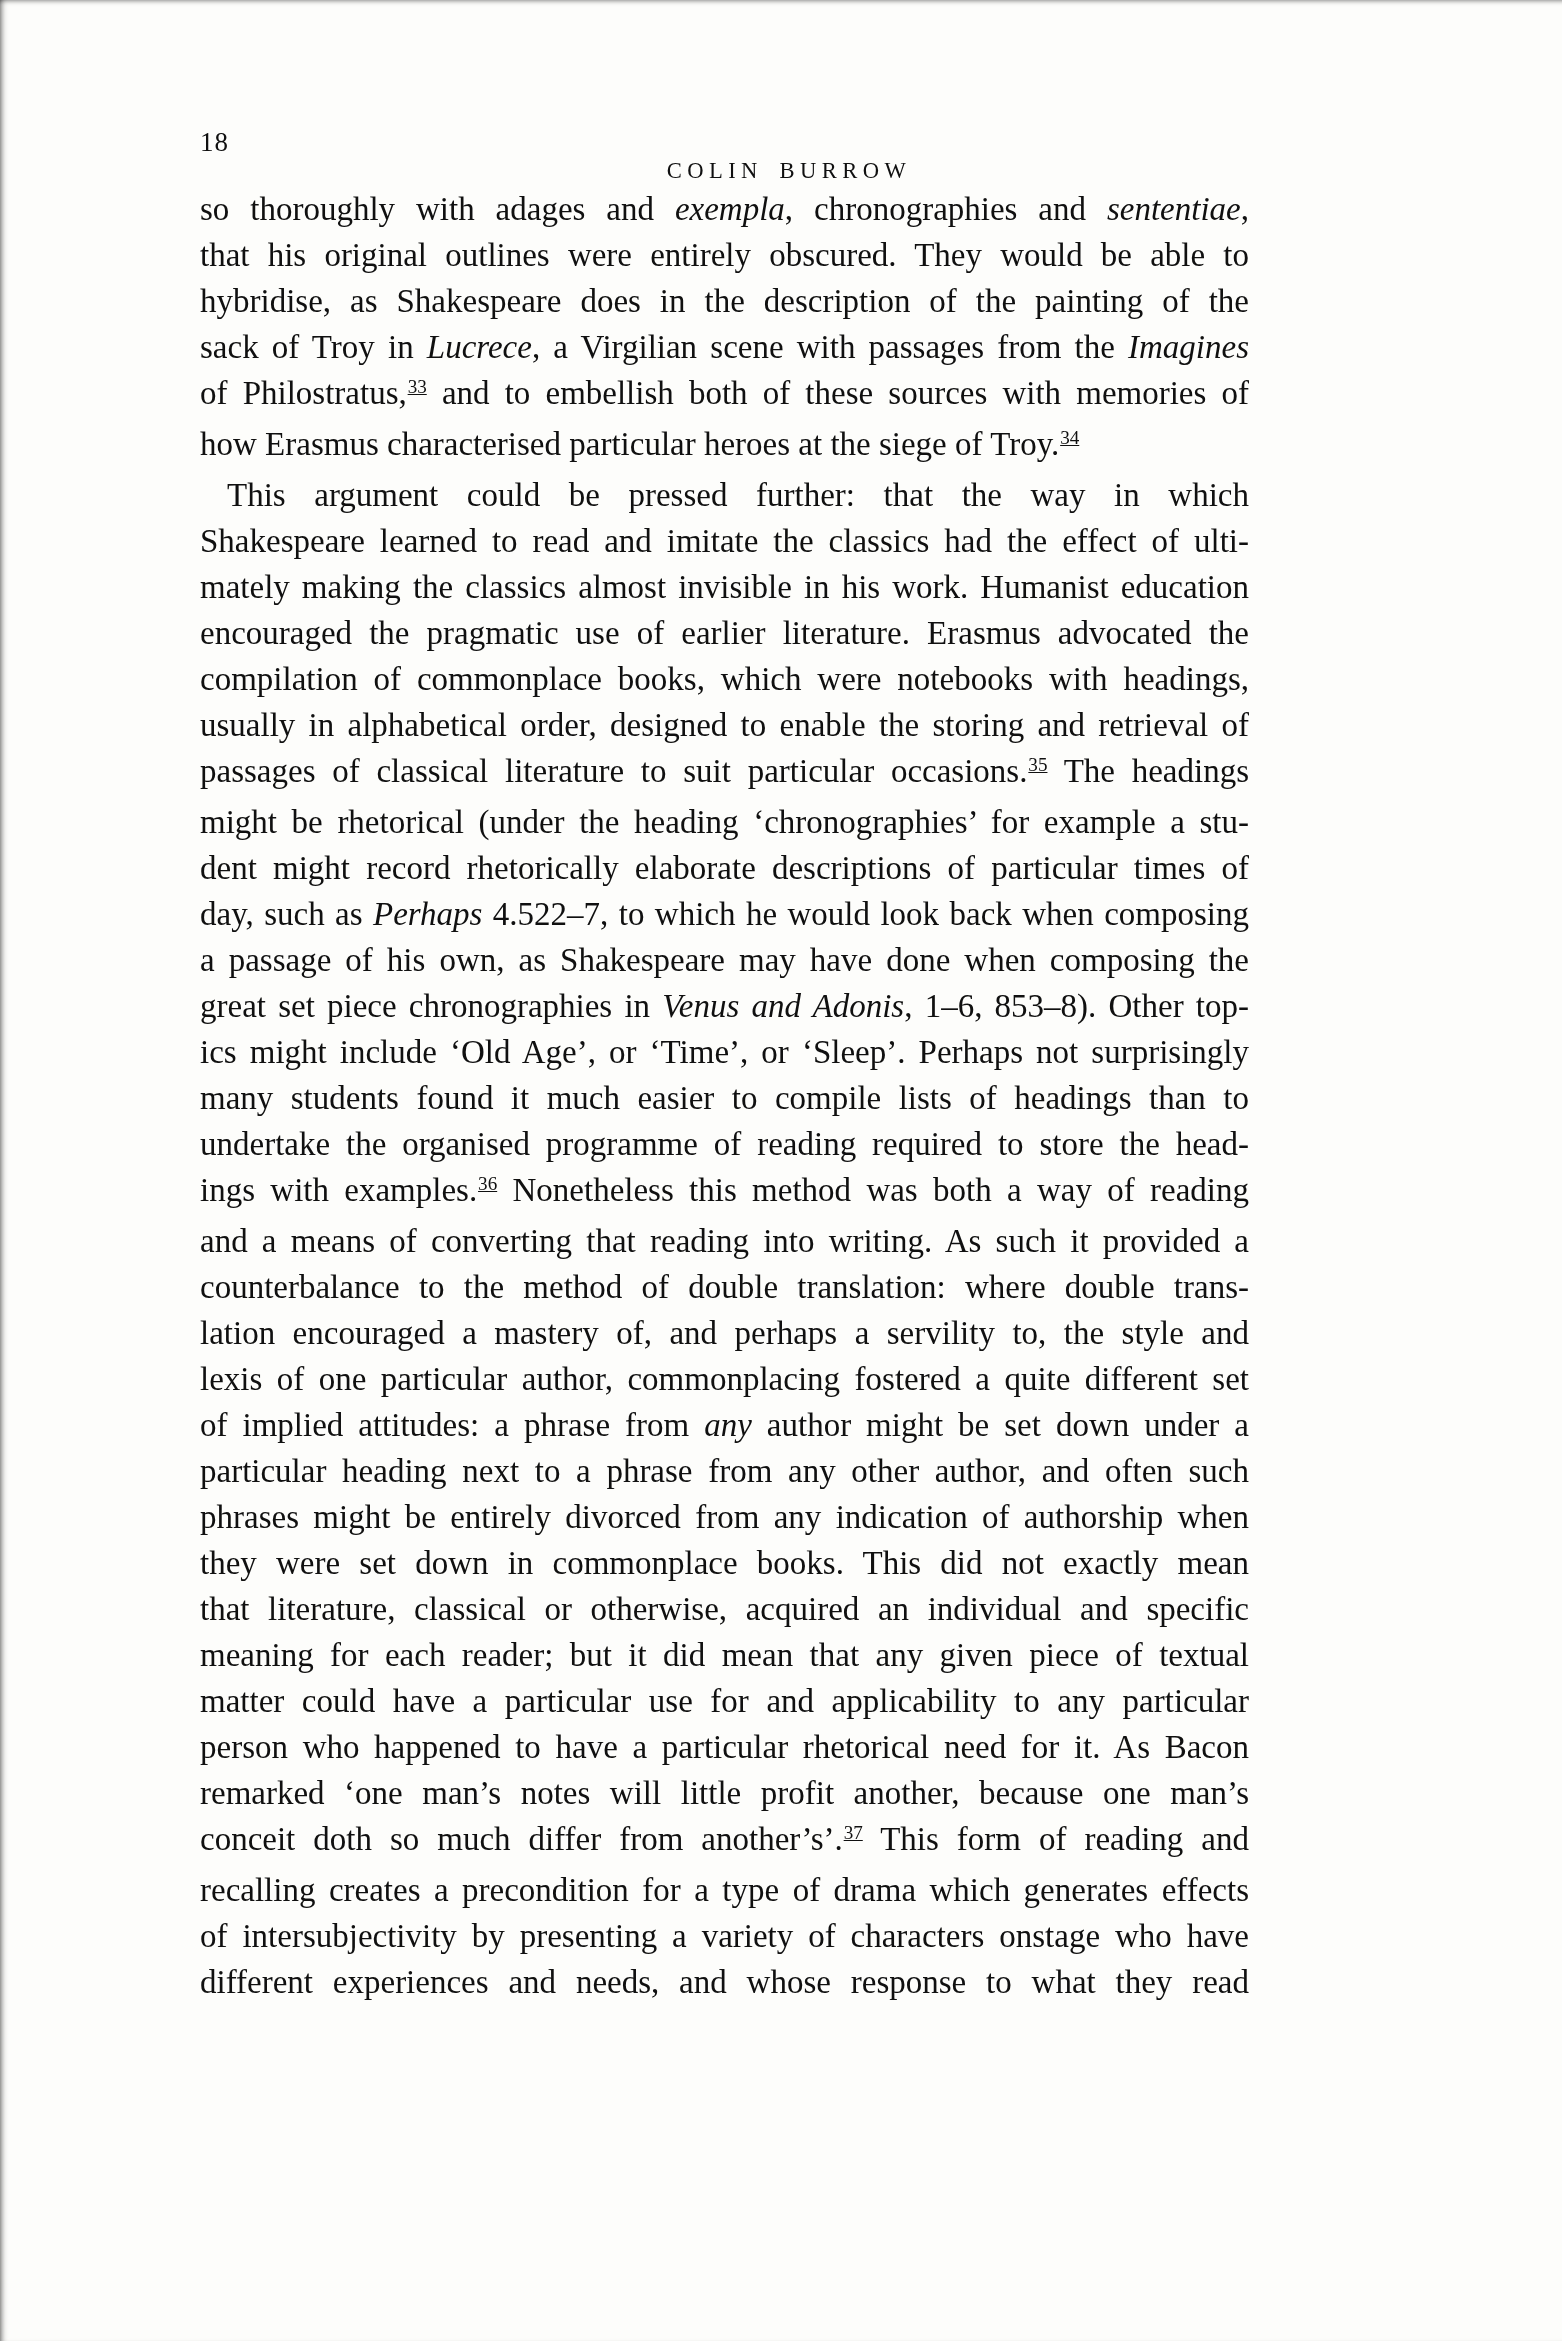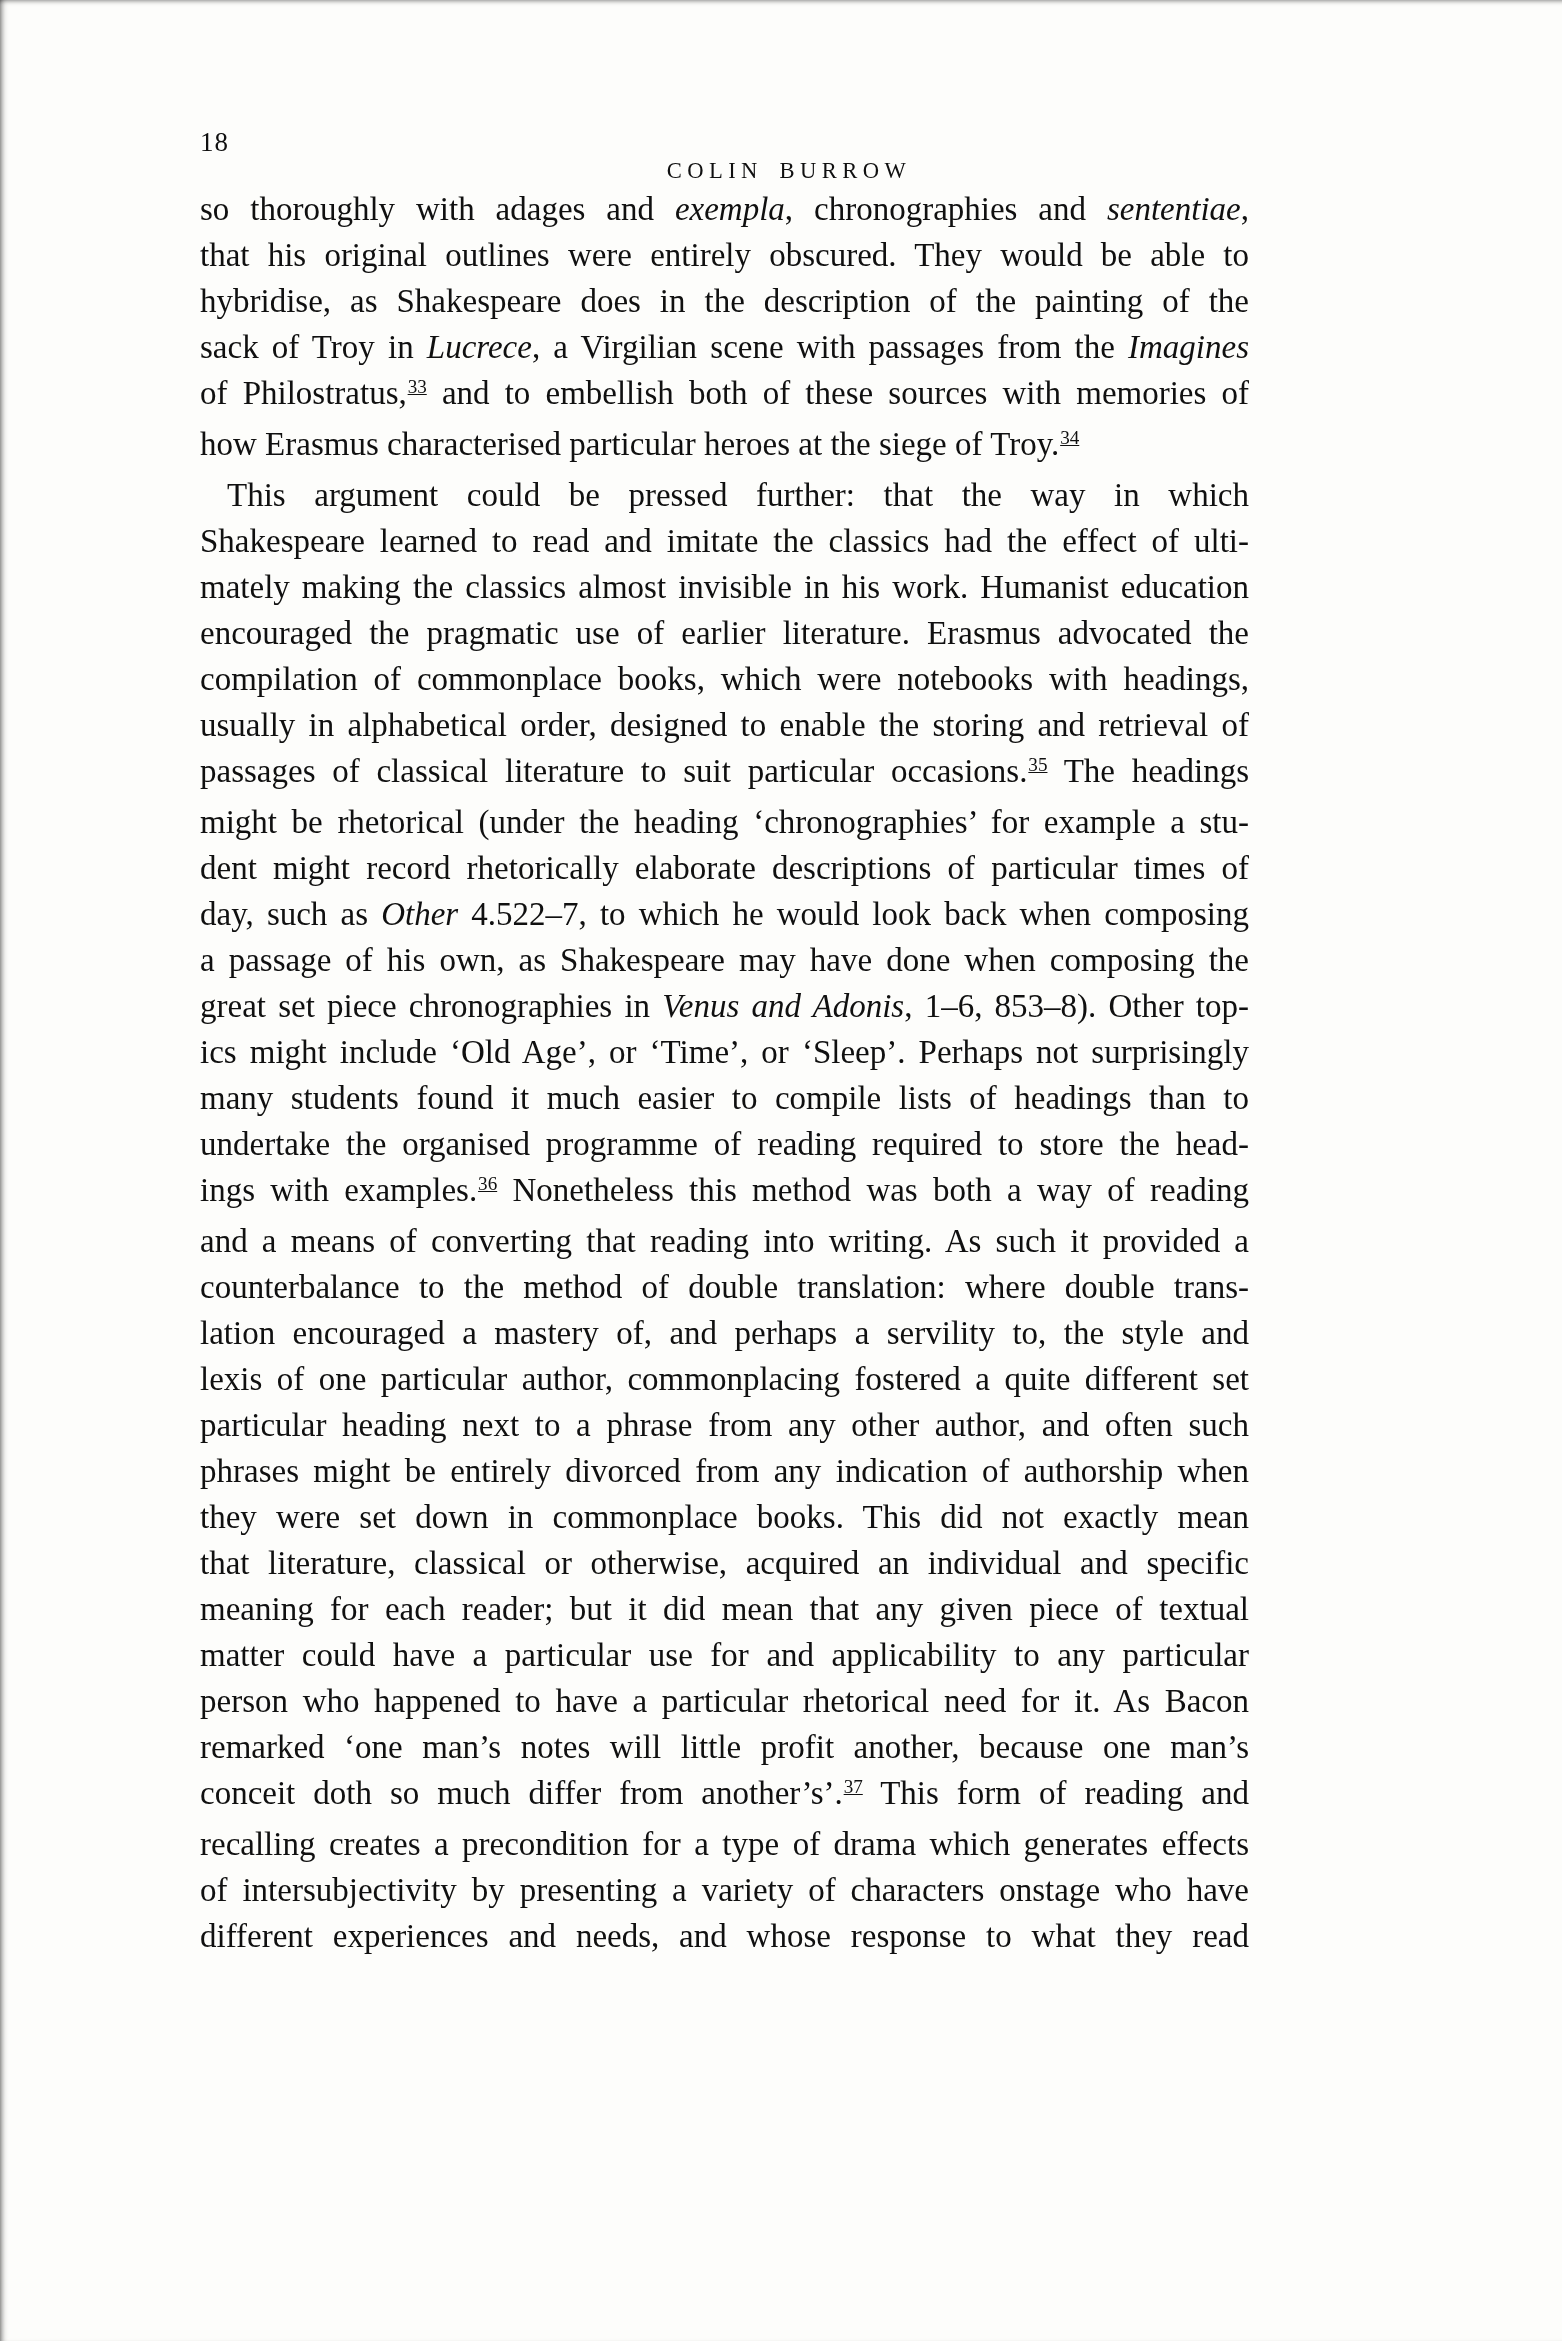--- a/index.html
+++ b/index.html
@@ -95,31 +95,32 @@
       <div class="para">
         <div class="line indent"><span>This argument could be pressed further: that the way in which</span></div>
         <div class="line"><span>Shakespeare learned to read and imitate the classics had the effect of ulti-</span></div>
         <div class="line"><span>mately making the classics almost invisible in his work. Humanist education</span></div>
         <div class="line"><span>encouraged the pragmatic use of earlier literature. Erasmus advocated the</span></div>
         <div class="line"><span>compilation of commonplace books, which were notebooks with headings,</span></div>
         <div class="line"><span>usually in alphabetical order, designed to enable the storing and retrieval of</span></div>
         <div class="line"><span>passages of classical literature to suit particular occasions.</span><span class="sup">35</span><span> The headings</span></div>
         <div class="line"><span>might be rhetorical (under the heading ‘chronographies’ for example a stu-</span></div>
         <div class="line"><span>dent might record rhetorically elaborate descriptions of particular times of</span></div>
-        <div class="line"><span>day, such as </span><span class="it">Other</span><span> 4.522–7, to which he would look back when composing</span></div>
+        <div class="line"><span>day, such as </span><span class="it">Perhaps</span><span> 4.522–7, to which he would look back when composing</span></div>
         <div class="line"><span>a passage of his own, as Shakespeare may have done when composing the</span></div>
         <div class="line"><span>great set piece chronographies in </span><span class="it">Venus and Adonis</span><span>, 1–6, 853–8). Other top-</span></div>
         <div class="line"><span>ics might include ‘Old Age’, or ‘Time’, or ‘Sleep’. Perhaps not surprisingly</span></div>
         <div class="line"><span>many students found it much easier to compile lists of headings than to</span></div>
         <div class="line"><span>undertake the organised programme of reading required to store the head-</span></div>
         <div class="line"><span>ings with examples.</span><span class="sup">36</span><span> Nonetheless this method was both a way of reading</span></div>
         <div class="line"><span>and a means of converting that reading into writing. As such it provided a</span></div>
         <div class="line"><span>counterbalance to the method of double translation: where double trans-</span></div>
         <div class="line"><span>lation encouraged a mastery of, and perhaps a servility to, the style and</span></div>
         <div class="line"><span>lexis of one particular author, commonplacing fostered a quite different set</span></div>
+        <div class="line"><span>of implied attitudes: a phrase from </span><span class="it">any</span><span> author might be set down under a</span></div>
         <div class="line"><span>particular heading next to a phrase from any other author, and often such</span></div>
         <div class="line"><span>phrases might be entirely divorced from any indication of authorship when</span></div>
         <div class="line"><span>they were set down in commonplace books. This did not exactly mean</span></div>
         <div class="line"><span>that literature, classical or otherwise, acquired an individual and specific</span></div>
         <div class="line"><span>meaning for each reader; but it did mean that any given piece of textual</span></div>
         <div class="line"><span>matter could have a particular use for and applicability to any particular</span></div>
         <div class="line"><span>person who happened to have a particular rhetorical need for it. As Bacon</span></div>
         <div class="line"><span>remarked ‘one man’s notes will little profit another, because one man’s</span></div>
         <div class="line"><span>conceit doth so much differ from another’s’.</span><span class="sup">37</span><span> This form of reading and</span></div>
         <div class="line"><span>recalling creates a precondition for a type of drama which generates effects</span></div>

